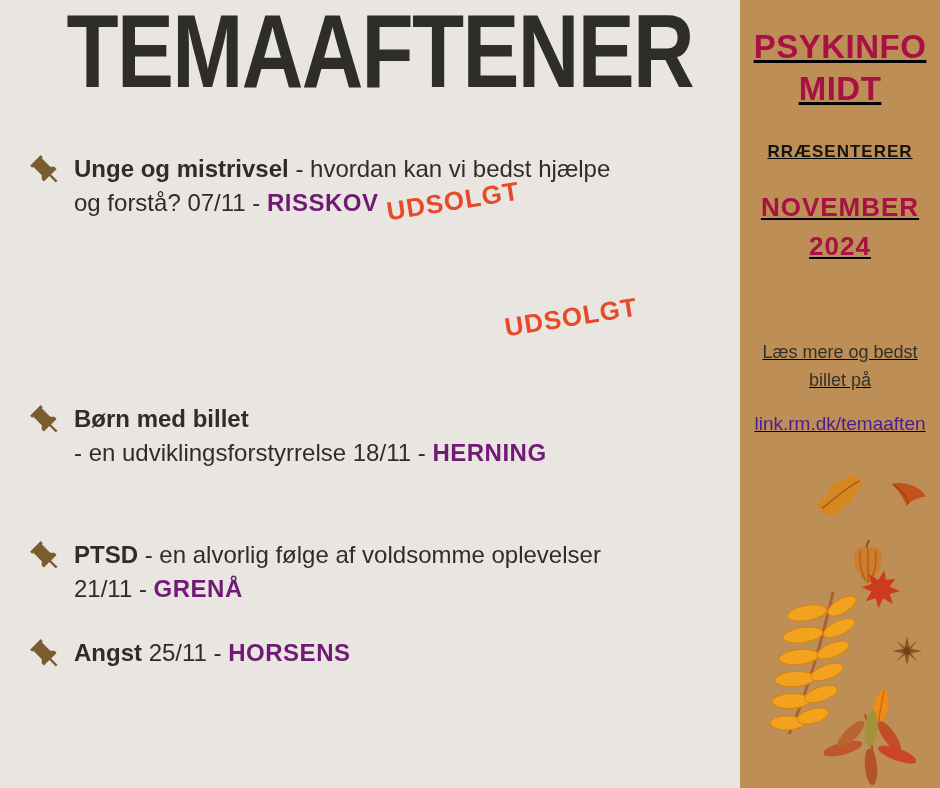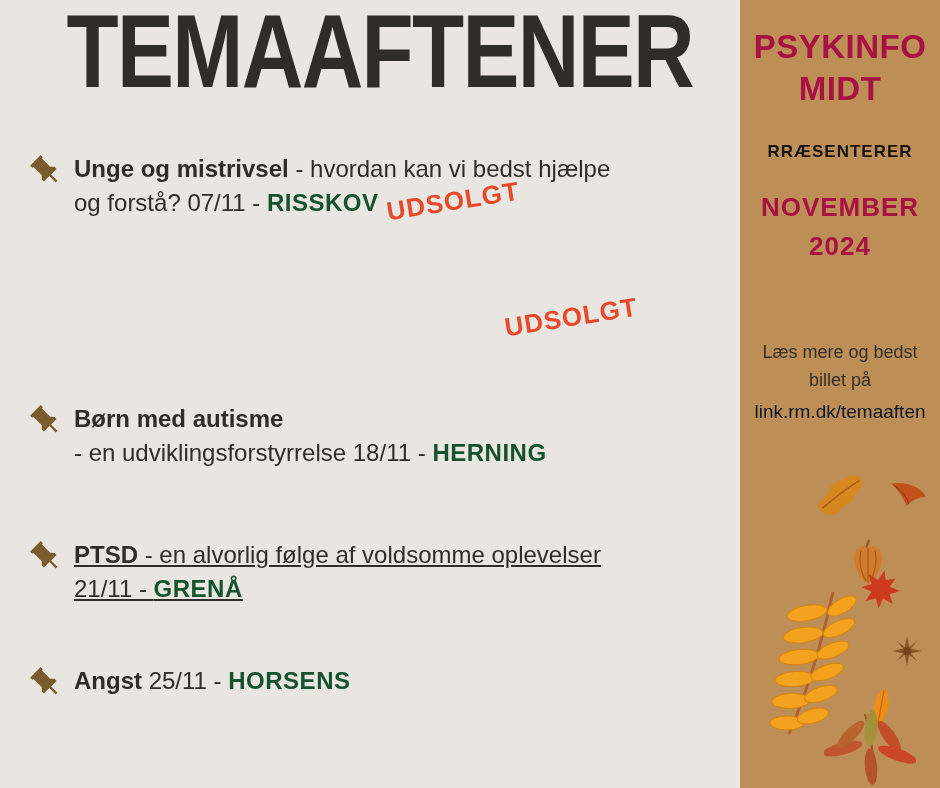--- a/index.html
+++ b/index.html
@@ -28,43 +28,44 @@
 
   .event {
     position:absolute; left:28px; width:690px;
     padding-left:46px;
     font-size:24px; line-height:34px; color:#2e2d28;
   }
   .event .pin {
     position:absolute; left:0; top:1px; width:36px; height:36px;
   }
   .ev-b { font-weight:bold; }
-  .ev-loc { font-weight:bold; color:#14532d; letter-spacing:0.5px; }
+  .ev-loc { font-weight:bold; color:#701a75; letter-spacing:0.5px; }
 
   #ev1 { top:152px; }
   #ev2 { top:300px; }
   #ev3 { top:402px; }
-  #ev4 { top:538px;text-decoration:underline; }
-  #ev5 { top:664px; }
+  #ev4 { top:538px; }
+  #ev5 { top:636px; }
 
   .stamp {
     position:absolute;
     font-size:26px; font-weight:800; letter-spacing:1px;
     color:#e8492b;
     transform:rotate(-9deg);
     white-space:nowrap;
   }
   #stamp1 { left:386px; top:186px; }
   #stamp2 { left:504px; top:302px; }
 
   
   .sidebar {
     position:absolute; left:740px; top:0; width:200px; height:788px;
     background:#bd8e55;
     text-align:center;
+    text-decoration:underline;
   }
   .brand {
     margin-top:26px;
     color:#a81144;
     font-size:33px; font-weight:800; line-height:42px; letter-spacing:0.5px;
   }
   .presents {
     margin-top:32px;
     color:#161410;
     font-size:17px; font-weight:600; letter-spacing:1px;
@@ -74,22 +75,22 @@
     color:#a81144;
     font-size:26px; font-weight:800; line-height:39px; letter-spacing:1px;
   }
   .cta {
     margin-top:72px;
     color:#33302a;
     font-size:18px; line-height:28px;
   }
   .cta-link {
     display:block;
-    margin-top:4px;
-    color:#0f172a;
+    margin-top:16px;
+    color:#4c1d95;
     font-size:19px; line-height:28px;
   }
 
   .leaf { position:absolute; }
   #oak-leaf     { left:812px; top:472px; transform:rotate(-12deg); }
   #red-leaf     { left:888px; top:480px; transform:rotate(8deg); }
   #physalis     { left:850px; top:538px; }
   #maple-leaf   { left:854px; top:568px; transform:rotate(14deg); }
   #rowan-leaf   { left:766px; top:588px; }
   #star-anise   { left:888px; top:634px; }
@@ -114,21 +115,21 @@
   </div>
   <div class="stamp" id="stamp1">UDSOLGT</div>
 
   <div class="stamp" id="stamp2">UDSOLGT</div>
 
   <div class="event" id="ev3">
     <svg class="pin" viewBox="0 0 24 24">
       <path fill="#7b5c2e" transform="rotate(-45 12 12)" d="M16,12V4h1V2H7v2h1v8l-2,2v2h5.2v6h1.6v-6H18v-2L16,12z"></path>
     </svg>
     <div>
-      <span class="ev-b">Børn med autisme</span><br>
+      <span class="ev-b">Børn med billet</span><br>
       <span>- en udviklingsforstyrrelse 18/11 - </span><span class="ev-loc">HERNING</span>
     </div>
   </div>
 
   <div class="event" id="ev4">
     <svg class="pin" viewBox="0 0 24 24">
       <path fill="#7b5c2e" transform="rotate(-45 12 12)" d="M16,12V4h1V2H7v2h1v8l-2,2v2h5.2v6h1.6v-6H18v-2L16,12z"></path>
     </svg>
     <div>
       <span class="ev-b">PTSD</span><span> - en alvorlig følge af voldsomme oplevelser</span><br>

